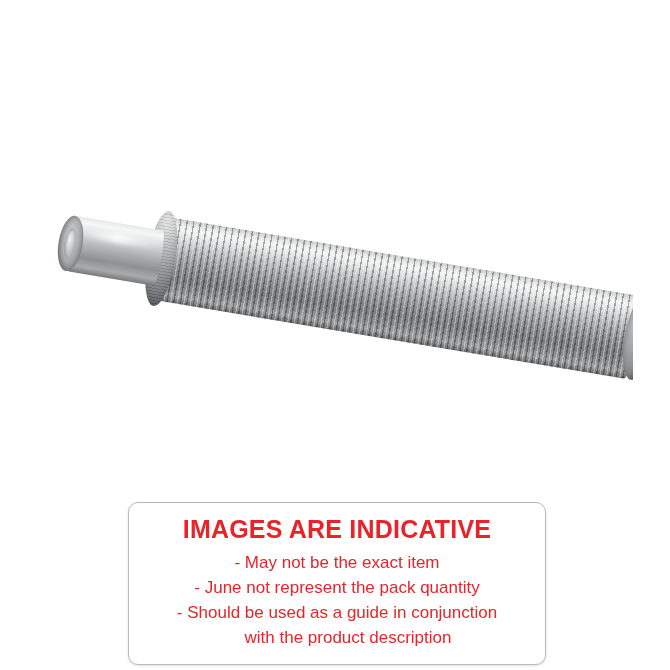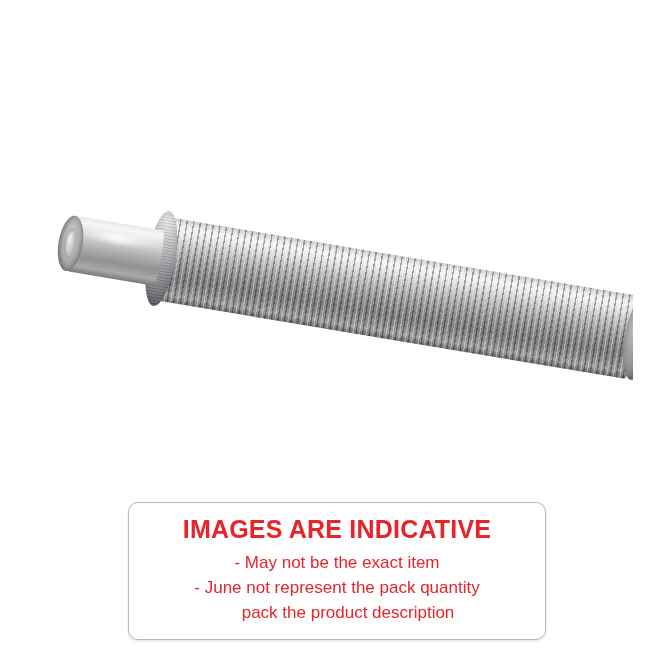--- a/index.html
+++ b/index.html
@@ -248,16 +248,17 @@
       <div class="hub-sheen"></div>
       <div class="hub-face"></div>
       <div class="bore"></div>
     </div>
   </div>
 
   <div class="notice">
     <div class="notice-title">IMAGES ARE INDICATIVE</div>
     <div class="notice-line">- May not be the exact item</div>
     <div class="notice-line">- June not represent the pack quantity</div>
-    <div class="notice-line indent">pack the product description</div>
+    <div class="notice-line">- Should be used as a guide in conjunction</div>
+    <div class="notice-line indent">with the product description</div>
   </div>
 
 </div>
 
 </body></html>

